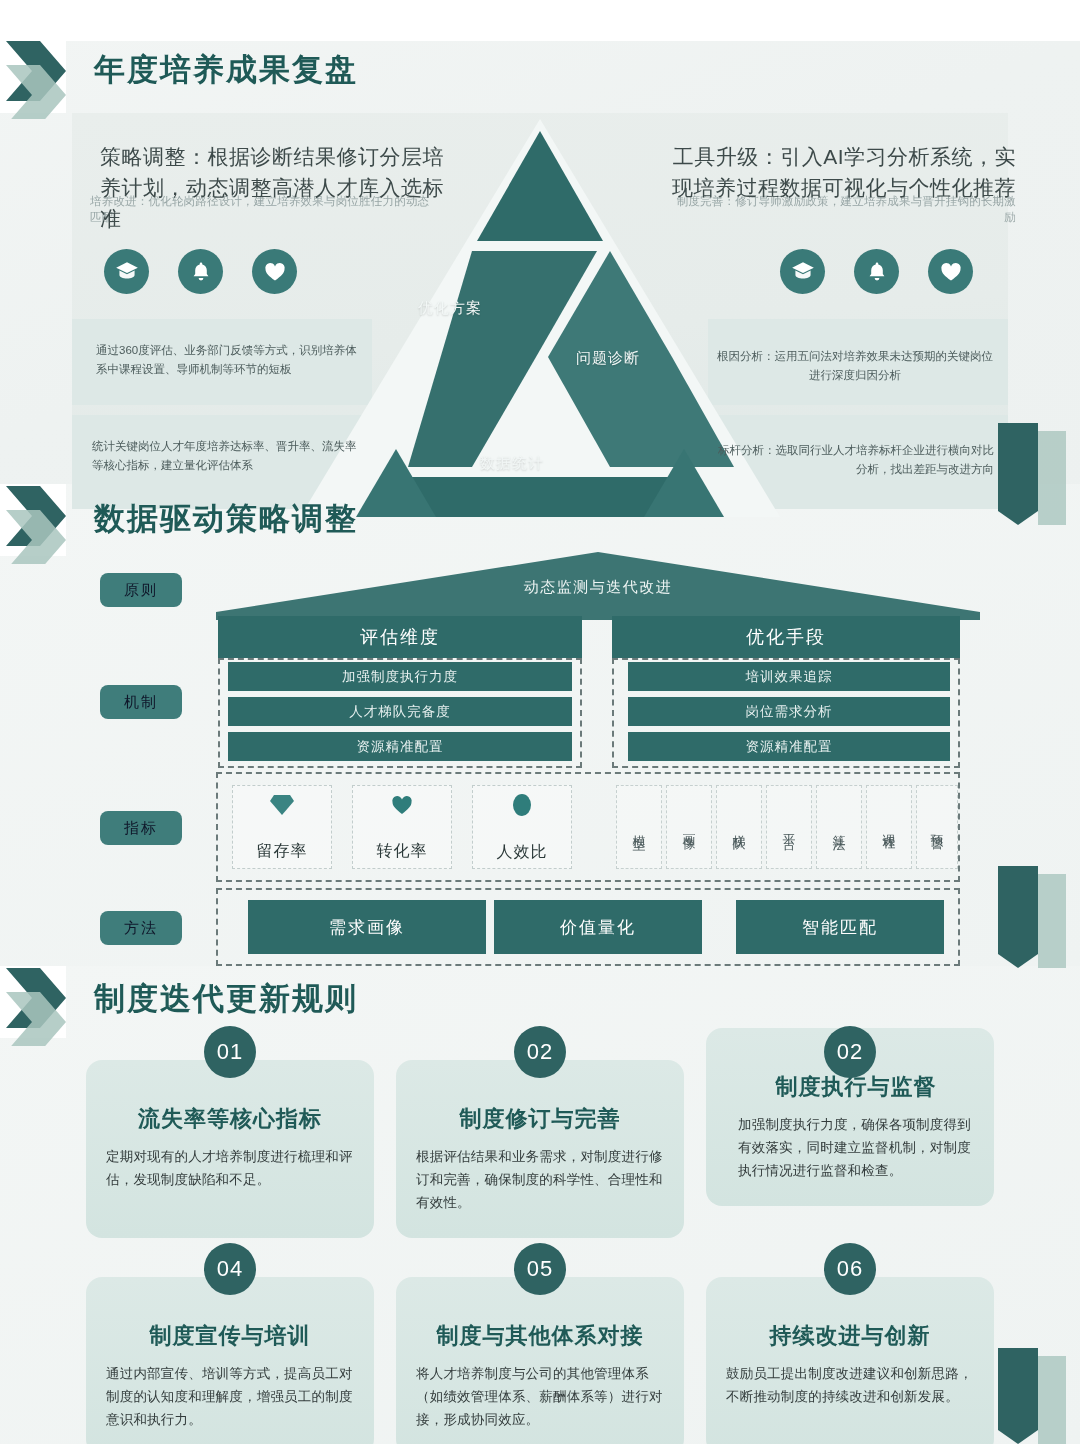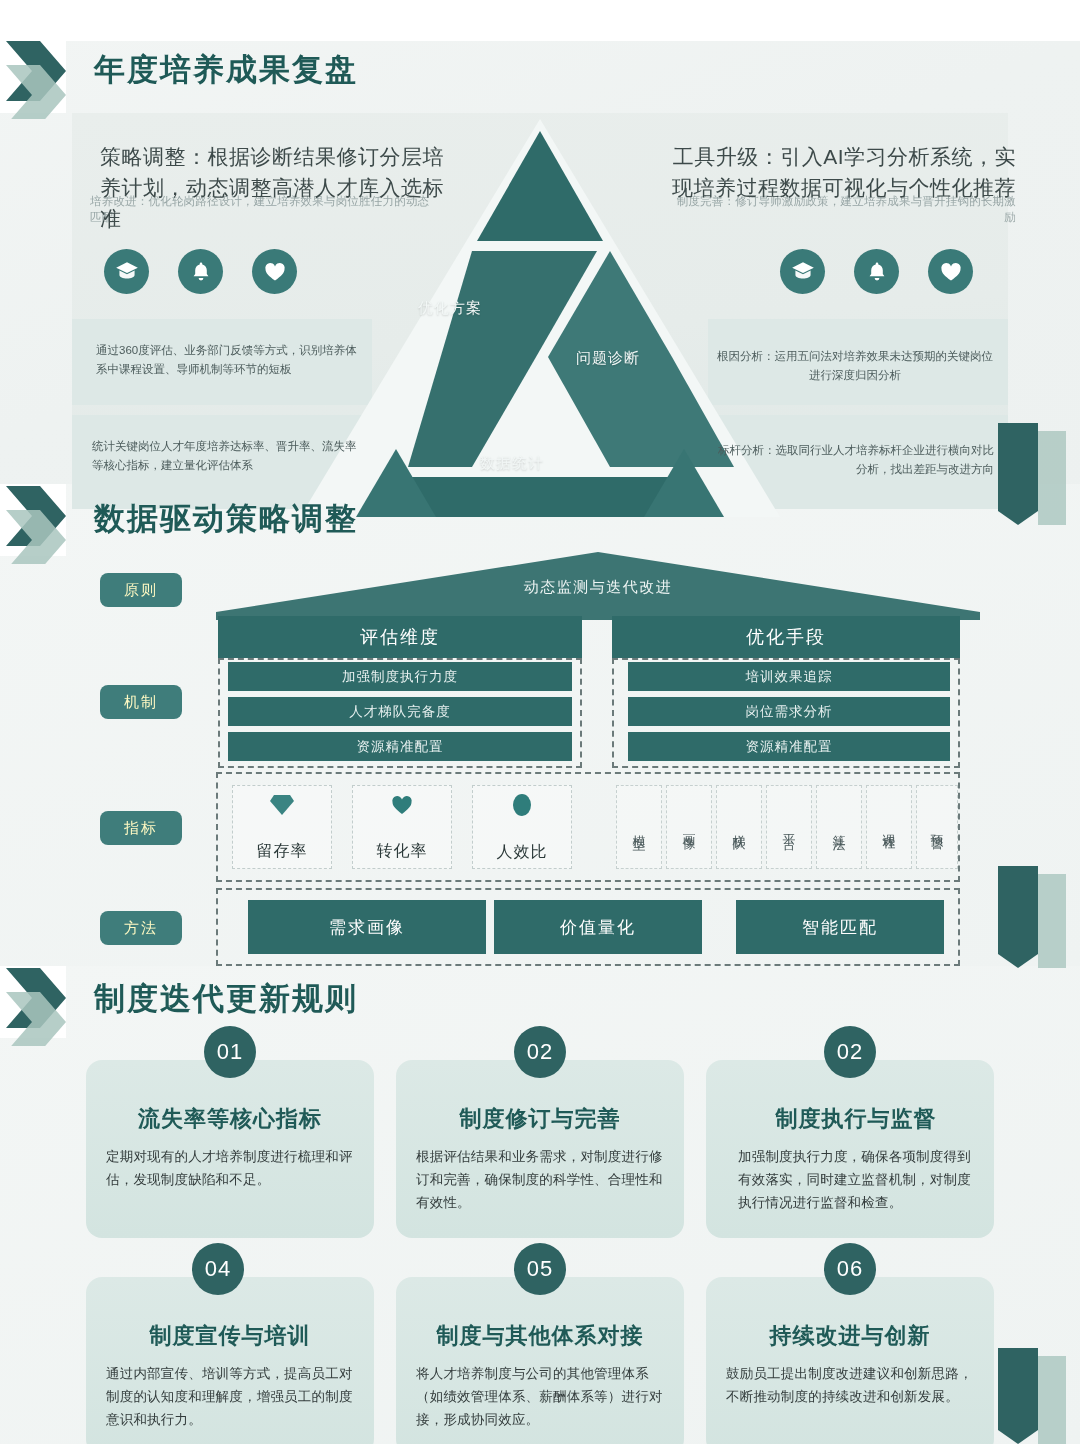--- a/index.html
+++ b/index.html
@@ -68,21 +68,21 @@
     width:45px; height:45px; border-radius:50%; background:#3a7a78;
     display:flex; align-items:center; justify-content:center;
   }
   .side-note {
     position:absolute; z-index:5; font-size:11.5px; color:#4c5c5c; line-height:19px;
   }
 
   
   .tagpill {
     position:absolute; z-index:6; width:82px; height:34px; border-radius:8px;
-    background:#3f7d7b; color:#fef9c3; font-size:15px;
+    background:#3f7d7b; color:#0f172a; font-size:15px;
     display:flex; align-items:center; justify-content:center; letter-spacing:2px;
   }
   .roof { position:absolute; left:216px; top:552px; width:764px; height:68px; z-index:5; }
   .roof-label {
     position:absolute; left:216px; top:578px; width:764px; text-align:center;
     color:#eef5f4; font-size:15px; letter-spacing:1.5px; z-index:6;
   }
   .colhead {
     position:absolute; z-index:5; height:42px; background:#2f6b69; color:#fff;
     font-size:18px; display:flex; align-items:center; justify-content:center;
@@ -354,31 +354,31 @@
     <div class="desc">定期对现有的人才培养制度进行梳理和评估，发现制度缺陷和不足。</div>
   </div>
   <div class="badge" style="left:204px;top:1026px;">01</div>
 
   <div class="card" style="left:396px;top:1060px;">
     <div class="ttl">制度修订与完善</div>
     <div class="desc">根据评估结果和业务需求，对制度进行修订和完善，确保制度的科学性、合理性和有效性。</div>
   </div>
   <div class="badge" style="left:514px;top:1026px;">02</div>
 
-  <div class="card" style="left:706px;top:1060px;padding-left:32px;">
+  <div class="card" style="left:706px;top:1028px;padding-left:32px;">
     <div class="ttl">制度执行与监督</div>
     <div class="desc">加强制度执行力度，确保各项制度得到有效落实，同时建立监督机制，对制度执行情况进行监督和检查。</div>
   </div>
   <div class="badge" style="left:824px;top:1026px;">02</div>
 
   <div class="card" style="left:86px;top:1277px;">
     <div class="ttl">制度宣传与培训</div>
     <div class="desc">通过内部宣传、培训等方式，提高员工对制度的认知度和理解度，增强员工的制度意识和执行力。</div>
   </div>
-  <div class="badge" style="left:192px;top:1243px;">04</div>
+  <div class="badge" style="left:204px;top:1243px;">04</div>
 
   <div class="card" style="left:396px;top:1277px;">
     <div class="ttl">制度与其他体系对接</div>
     <div class="desc">将人才培养制度与公司的其他管理体系（如绩效管理体系、薪酬体系等）进行对接，形成协同效应。</div>
   </div>
   <div class="badge" style="left:514px;top:1243px;">05</div>
 
   <div class="card" style="left:706px;top:1277px;">
     <div class="ttl">持续改进与创新</div>
     <div class="desc">鼓励员工提出制度改进建议和创新思路，不断推动制度的持续改进和创新发展。</div>

